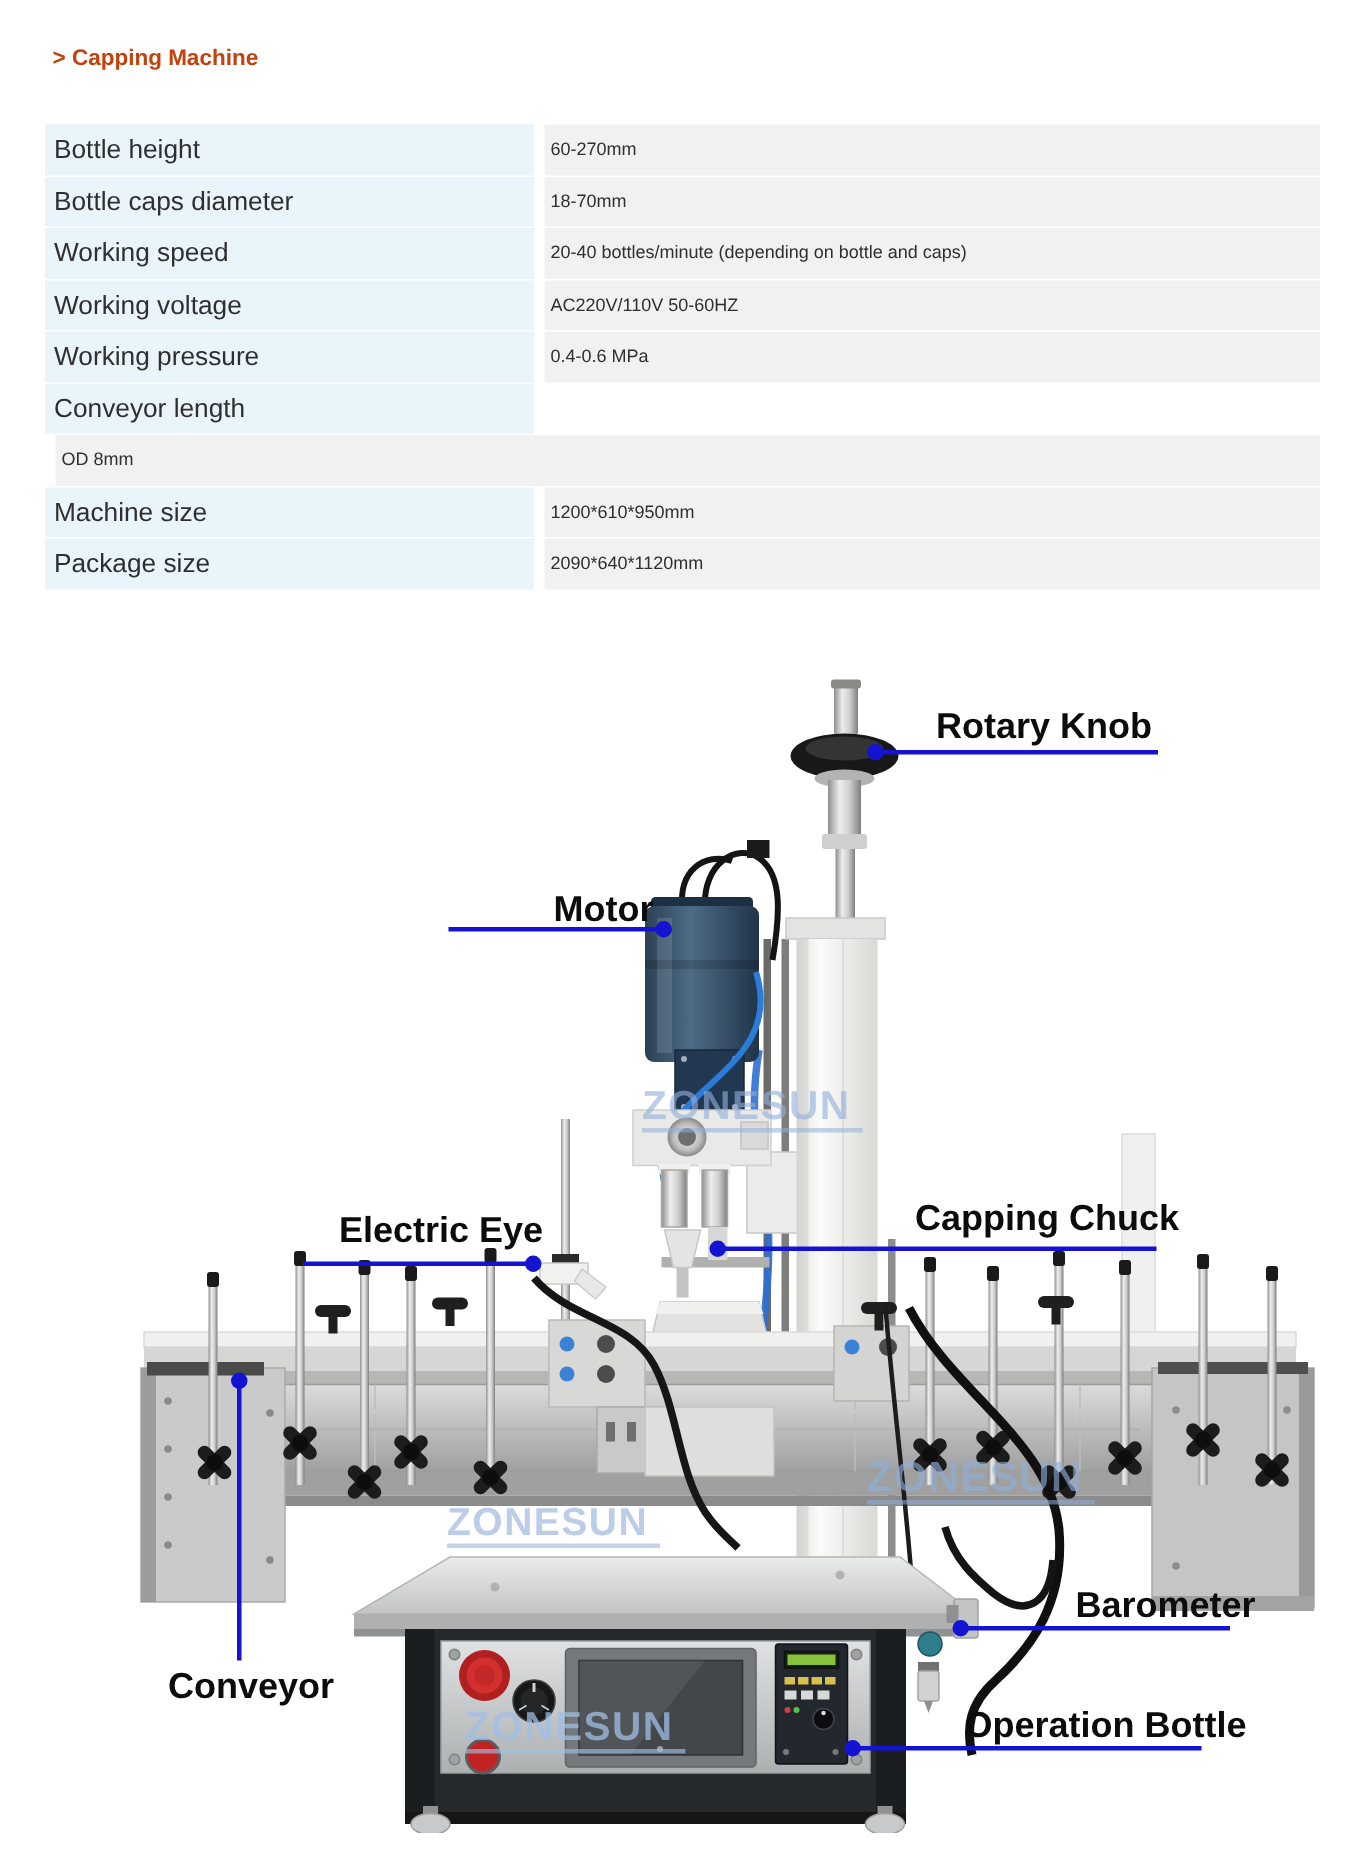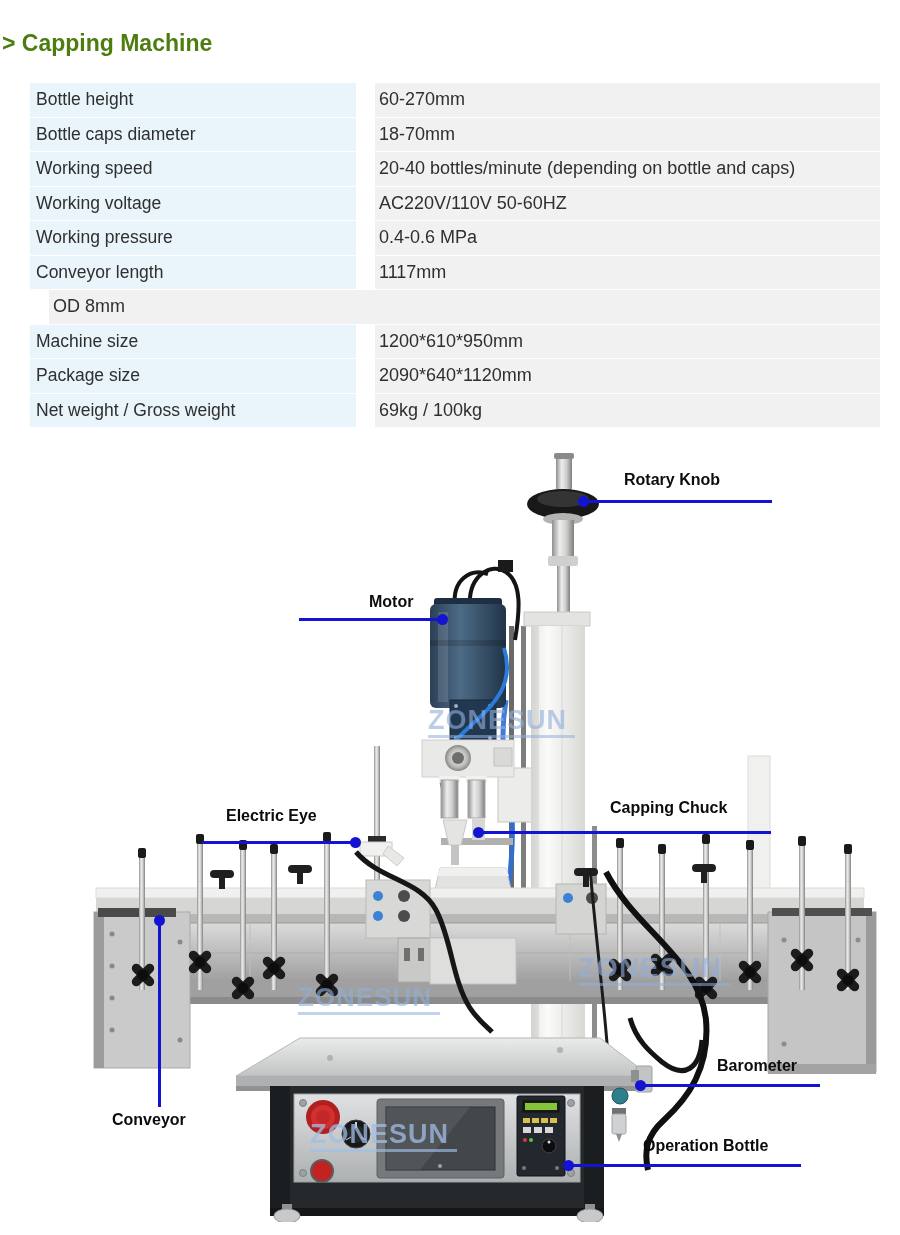--- a/index.html
+++ b/index.html
@@ -1,37 +1,37 @@
 <!DOCTYPE html>
 <html><head>
 <meta charset="utf-8">
 <style>
   html,body{margin:0;padding:0;background:#fff;}
   #page{position:relative;width:900px;height:1235px;background:#fff;overflow:hidden;
         font-family:"Liberation Sans",sans-serif;}
   
-  #title{position:absolute;left:2px;top:30px;font-size:23px;font-weight:bold;
-         color:#4d7c0f;letter-spacing:0;}
+  #title{position:absolute;left:35px;top:30px;font-size:15px;font-weight:bold;
+         color:#c2410c;letter-spacing:0;}
   
   #spec{position:absolute;left:30px;top:83px;width:850px;}
   .row{display:flex;height:33.5px;margin-bottom:1px;}
   .cell-l{width:326px;background:#e9f4fb;line-height:33.5px;padding-left:6px;
           font-size:17.5px;color:#2f2f2f;box-sizing:border-box;}
-  .cell-r{flex:1;margin-left:19px;background:#f1f1f1;line-height:33.5px;padding-left:4px;
-          font-size:18px;color:#2f2f2f;box-sizing:border-box;}
+  .cell-r{flex:1;margin-left:7px;background:#f1f1f1;line-height:33.5px;padding-left:4px;
+          font-size:12px;color:#2f2f2f;box-sizing:border-box;}
   
   #machine{position:absolute;left:60px;top:444px;width:840px;height:778px;}
   
-  .callout-label{position:absolute;font-size:16px;font-weight:600;color:#0c0c0c;white-space:nowrap;}
+  .callout-label{position:absolute;font-size:24px;font-weight:600;color:#0c0c0c;white-space:nowrap;}
   .callout-line{position:absolute;background:#1413d2;height:3px;}
   .callout-vline{position:absolute;background:#1413d2;width:3px;}
   .callout-dot{position:absolute;width:11px;height:11px;border-radius:50%;background:#1413d2;}
   
   .wm{position:absolute;font-weight:800;letter-spacing:1px;color:rgba(146,175,218,0.62);
-      border-bottom:3px solid rgba(146,175,218,0.55);padding:0 8px 1px 0;line-height:1.05;}
+      border-bottom:3px solid rgba(146,175,218,0.55);padding:0 8px 1px 0;line-height:1.05;margin-top:17px;}
   #wm1{left:428px;top:706px;font-size:27px;}
   #wm2{left:578px;top:953px;font-size:28px;}
   #wm3{left:298px;top:984px;font-size:26px;}
   #wm4{left:310px;top:1120px;font-size:27px;color:rgba(160,190,230,0.75);
        border-bottom-color:rgba(160,190,230,0.65);}
 </style>
 </head>
 <body>
 
 <div id="page">
@@ -54,36 +54,31 @@
     <div class="row">
       <div class="cell-l">Working voltage</div>
       <div class="cell-r">AC220V/110V 50-60HZ</div>
     </div>
     <div class="row">
       <div class="cell-l">Working pressure</div>
       <div class="cell-r">0.4-0.6 MPa</div>
     </div>
     <div class="row">
       <div class="cell-l">Conveyor length</div>
-      <div class="cell-r">1117mm</div>
     </div>
     <div class="row">
       <div class="cell-r">OD 8mm</div>
     </div>
     <div class="row">
       <div class="cell-l">Machine size</div>
       <div class="cell-r">1200*610*950mm</div>
     </div>
     <div class="row">
       <div class="cell-l">Package size</div>
       <div class="cell-r">2090*640*1120mm</div>
-    </div>
-    <div class="row">
-      <div class="cell-l">Net weight / Gross weight</div>
-      <div class="cell-r">69kg / 100kg</div>
     </div>
   </div>
 
   <div id="machine">
     <svg width="840" height="778" viewBox="60 444 840 778">
       <defs>
         <linearGradient id="gChrome" x1="0" y1="0" x2="1" y2="0">
           <stop offset="0" stop-color="#8f8f8d"></stop>
             <stop offset="0.35" stop-color="#eceded"></stop>
           <stop offset="0.65" stop-color="#cfcfcd"></stop>

